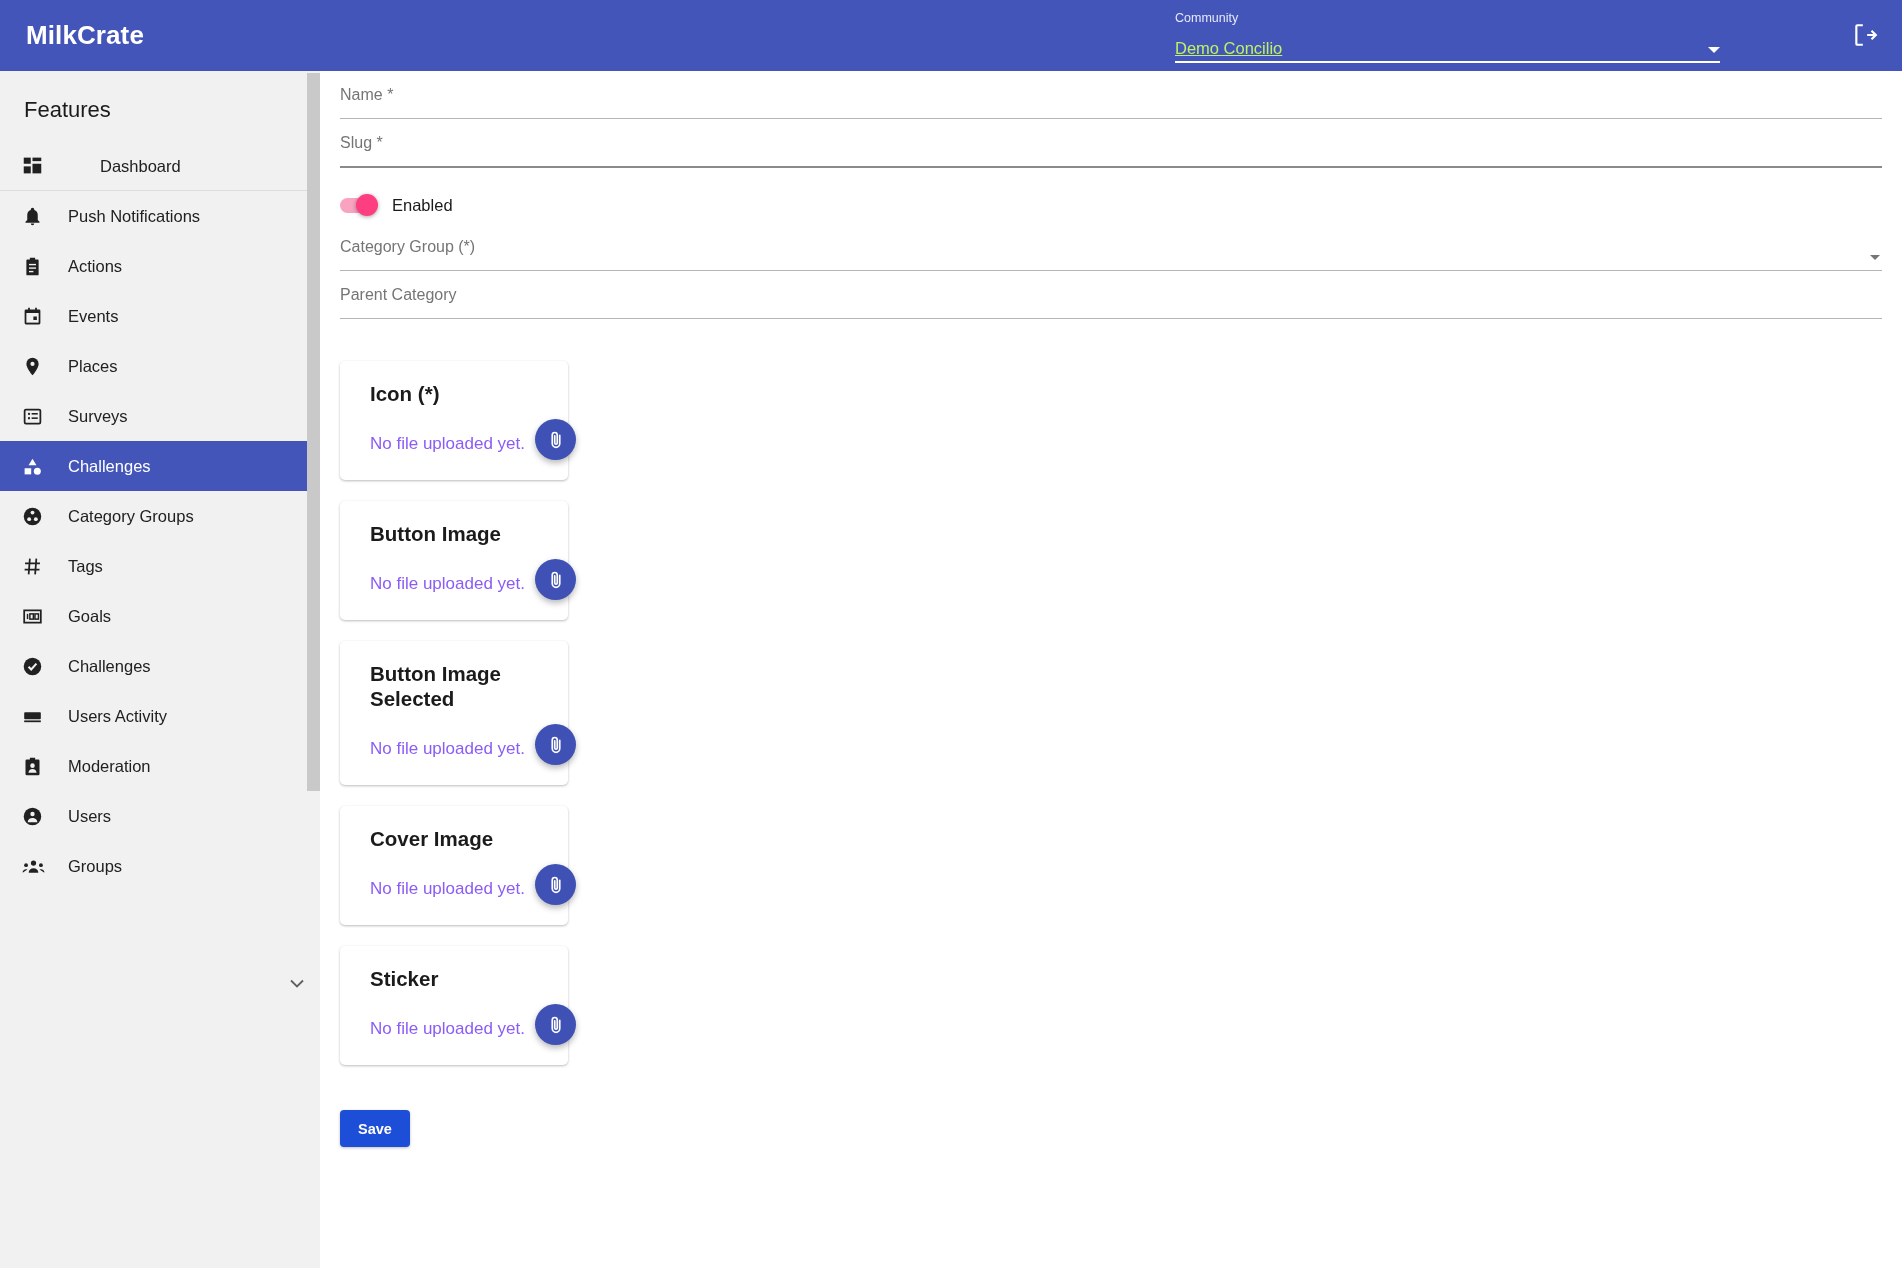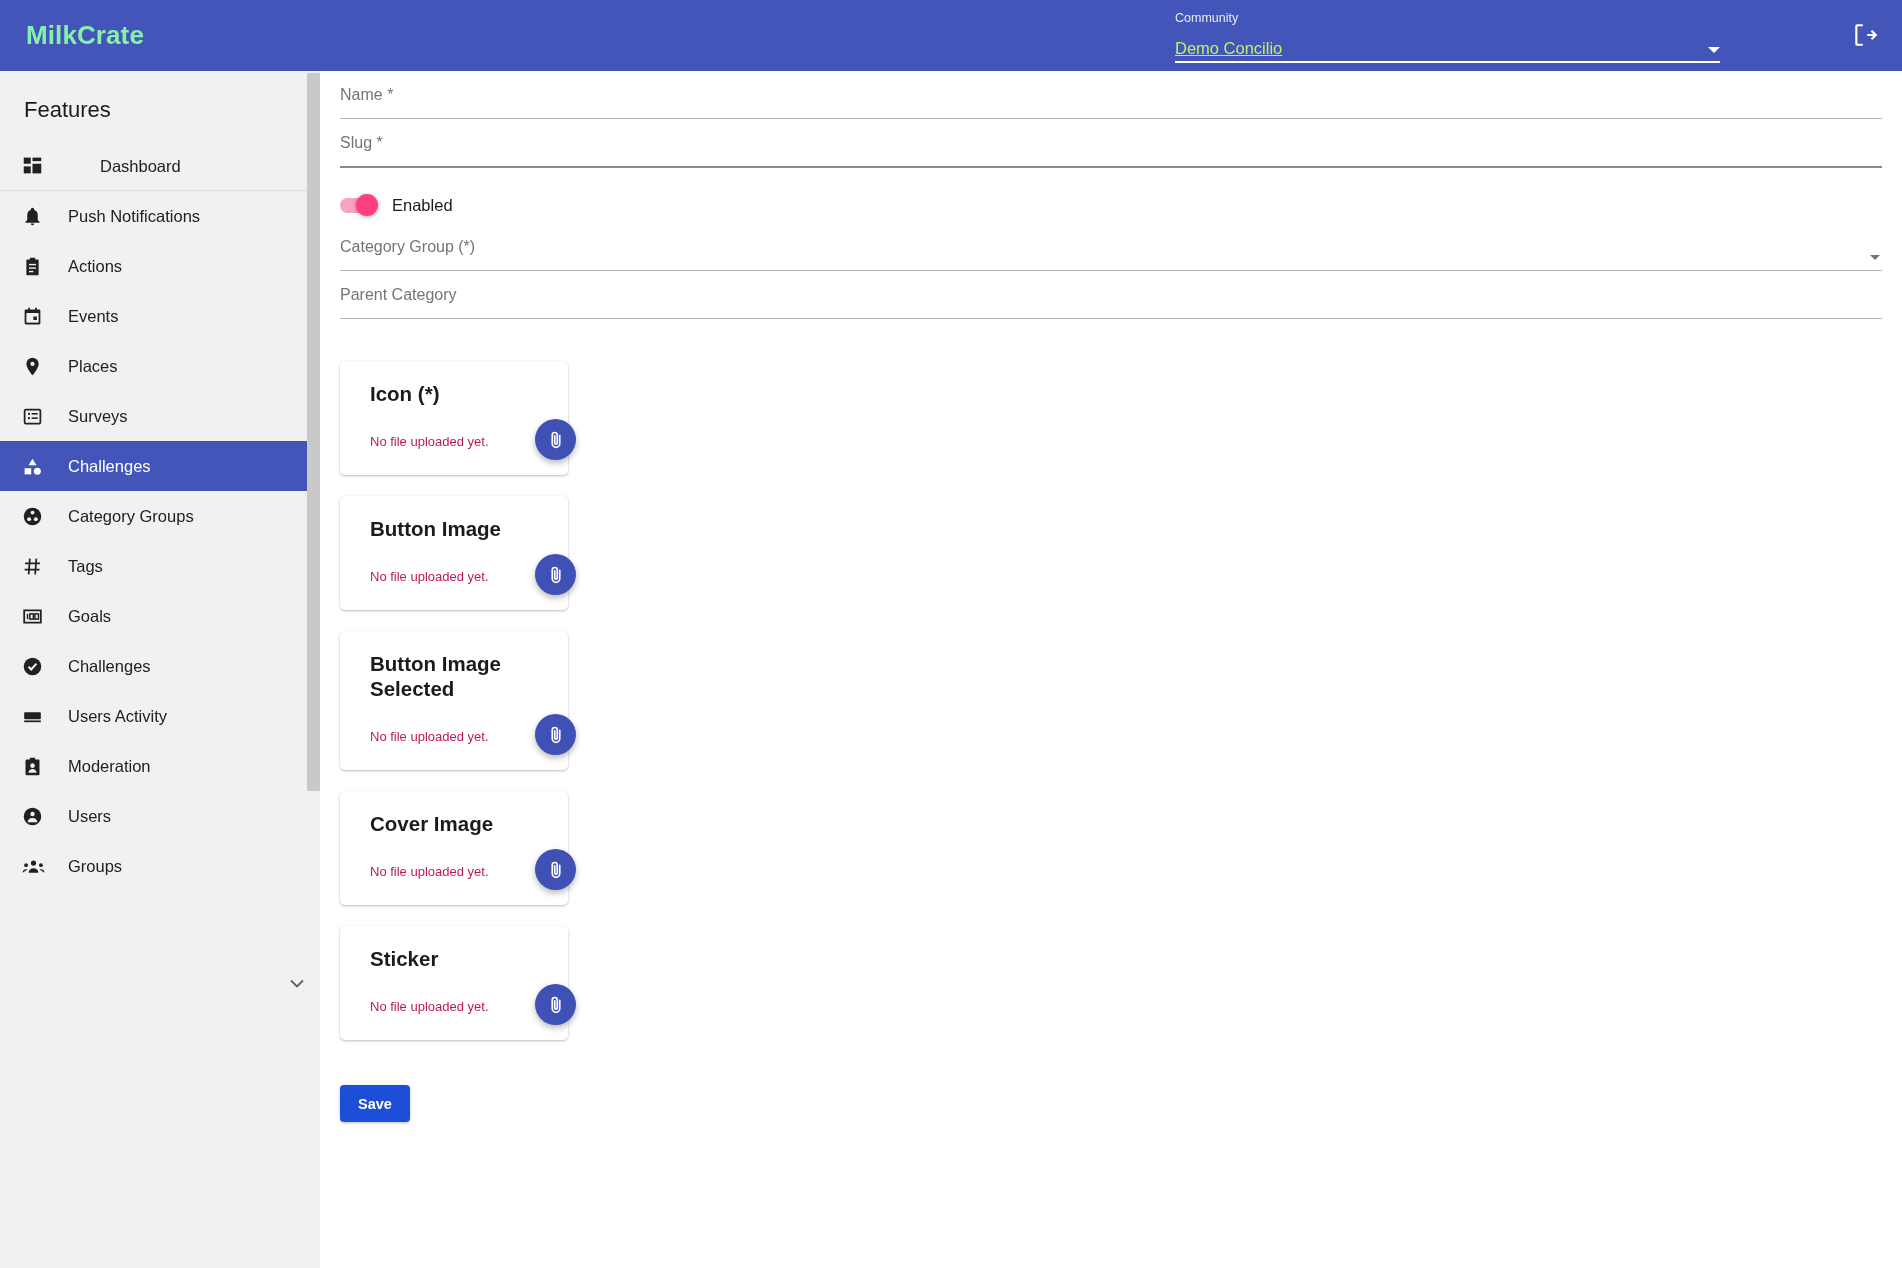--- a/index.html
+++ b/index.html
@@ -16,21 +16,21 @@
     position: absolute;
     top: 0; left: 0;
     width: 1902px;
     height: 71px;
     background: #4355b9;
     display: flex;
     align-items: center;
     z-index: 20;
   }
   .brand {
-    color: #86efac;
+    color: #ffffff;
     font-size: 26px;
     font-weight: bold;
     margin-left: 26px;
     letter-spacing: 0.1px;
   }
   .community-select {
     position: absolute;
     left: 1175px;
     top: 10px;
     width: 545px;
@@ -219,22 +219,22 @@
     color: #1b1b1b;
     line-height: 25px;
     margin-bottom: 28px;
   }
   .card-footer {
     display: flex;
     align-items: center;
     position: relative;
   }
   .card-status {
-    font-size: 13px;
-    color: #be185d;
+    font-size: 17px;
+    color: #8b5cf6;
   }
   .fab {
     position: absolute;
     right: -24px;
     top: -15px;
     width: 41px; height: 41px;
     border-radius: 50%;
     background: #3f51b5;
     display: flex;
     align-items: center;

